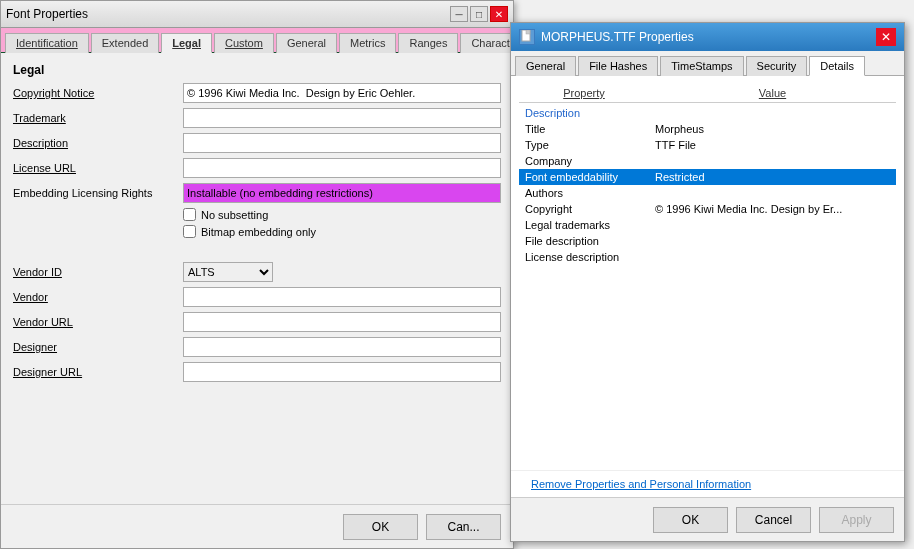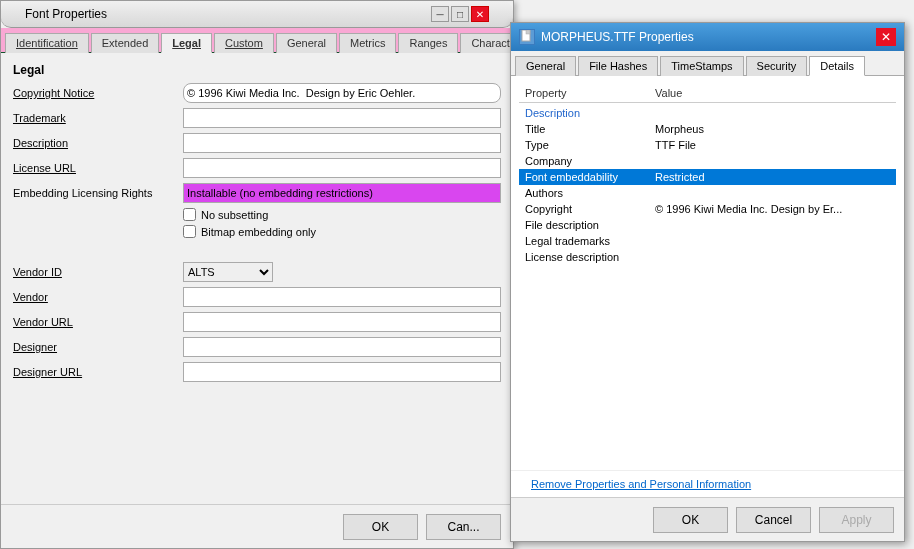--- a/index.html
+++ b/index.html
@@ -12,25 +12,24 @@
       width: 514px;
       height: 549px;
       background: #f0f0f0;
       border: 1px solid #999;
       box-shadow: 2px 2px 6px rgba(0,0,0,0.3);
     }
 
     .title-bar {
       background: linear-gradient(to bottom, #f0f0f0, #d8d8d8);
       border-bottom: 1px solid #999;
-      padding: 5px 24px;
+      padding: 5px 5px;
       display: flex;
       align-items: center;
       justify-content: space-between;
-      border-radius: 10px;
     }
     .title-bar-text {
       font-size: 12px;
       color: #000;
     }
     .title-bar-controls {
       display: flex;
       gap: 2px;
     }
     .tb-btn {
@@ -96,21 +95,21 @@
     }
     .field-label.underline { text-decoration: underline; }
     .field-input {
       flex: 1;
       height: 20px;
       border: 1px solid #aaa;
       background: white;
       padding: 1px 3px;
       font-size: 11px;
     }
-    .field-input.filled { color: #000; border-radius: 8px; }
+    .field-input.filled { color: #000; }
 
     .embedding-rights {
       display: flex;
       align-items: center;
       margin-bottom: 5px;
     }
     .embedding-value {
       flex: 1;
       height: 20px;
       border: 1px solid #aaa;
@@ -244,26 +243,27 @@
       padding: 8px;
       height: calc(520px - 30px - 32px - 44px);
       overflow-y: auto;
     }
 
     .props-table {
       width: 100%;
       border-collapse: collapse;
     }
     .props-table th {
-      text-align: left;
+      text-align: center;
       padding: 3px 6px;
       font-size: 11px;
       font-weight: normal;
       color: #333;
       border-bottom: 1px solid #ccc;
+      text-decoration: underline;
     }
     .props-table td {
       padding: 2px 6px;
       font-size: 11px;
       vertical-align: top;
     }
     .props-table tr.section-row td {
       color: #2266cc;
       font-size: 11px;
       padding-top: 4px;
@@ -462,25 +462,25 @@
         </tr>
         <tr>
           <td>Authors</td>
           <td></td>
         </tr>
         <tr>
           <td>Copyright</td>
           <td>© 1996 Kiwi Media Inc.  Design by Er...</td>
         </tr>
         <tr>
+          <td>Legal trademarks</td>
+          <td></td>
+        </tr>
+        <tr>
           <td>File description</td>
-          <td></td>
-        </tr>
-        <tr>
-          <td>Legal trademarks</td>
           <td></td>
         </tr>
         <tr>
           <td>License description</td>
           <td></td>
         </tr>
       </tbody>
     </table>
   </div>
 

